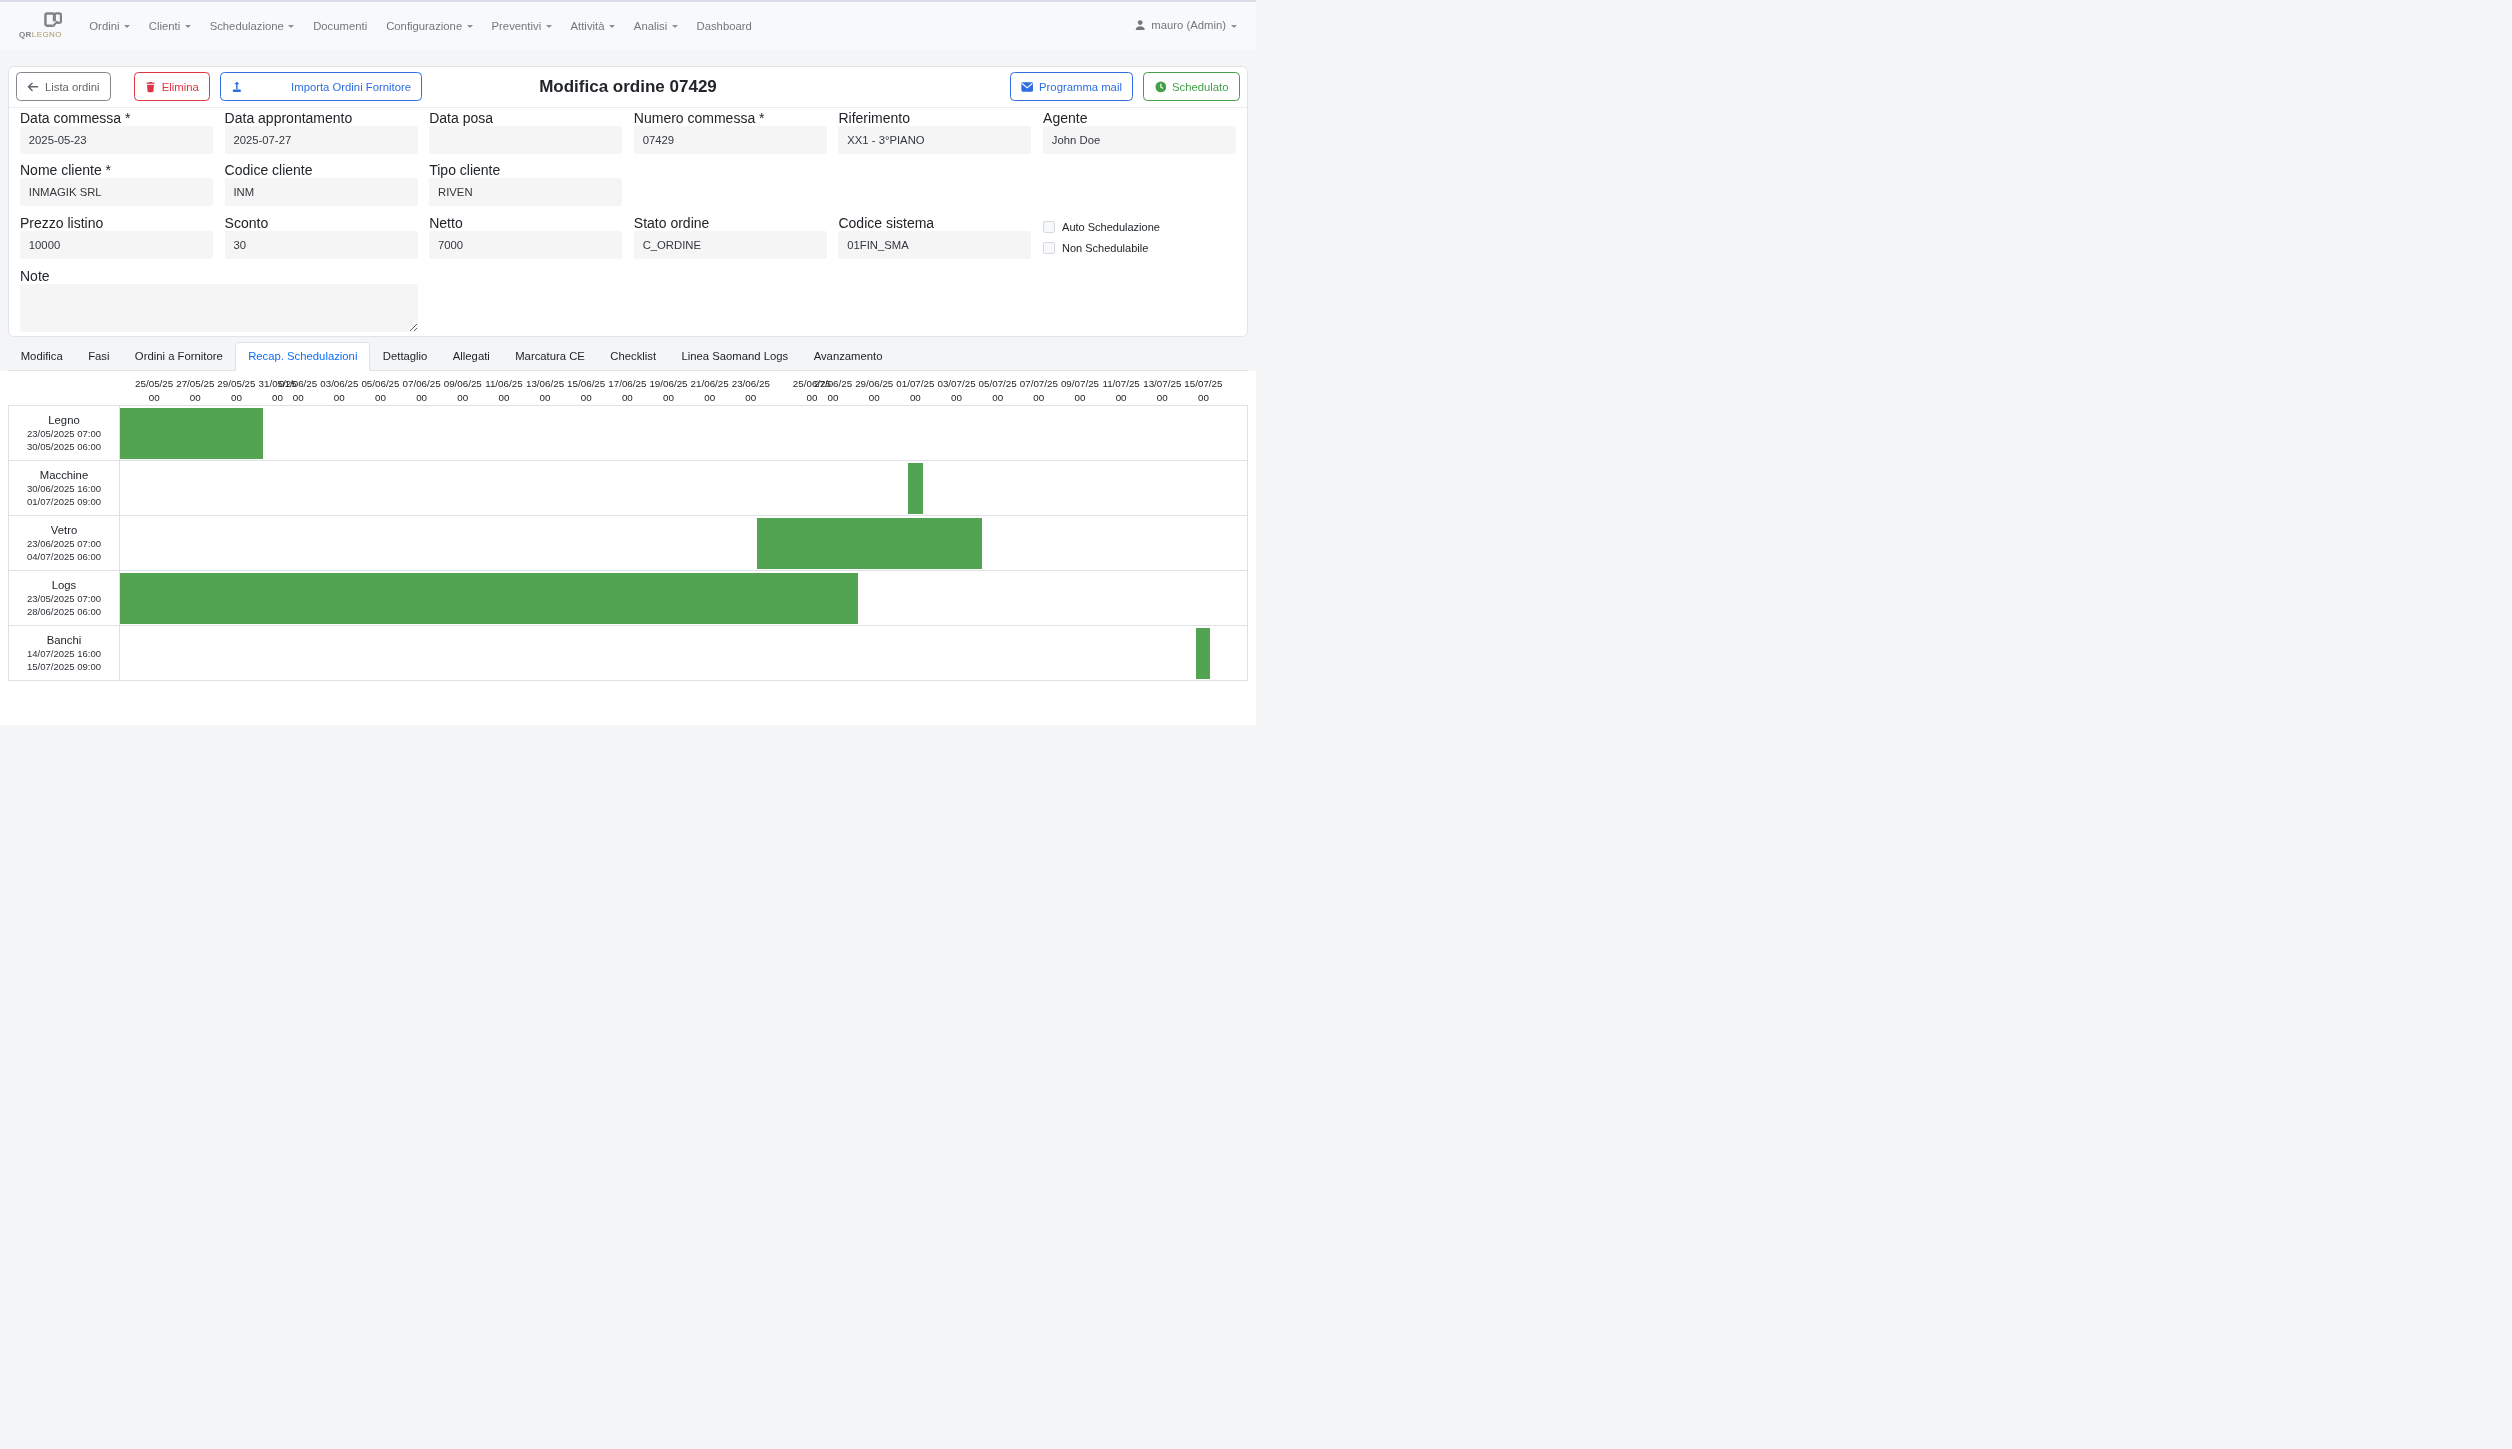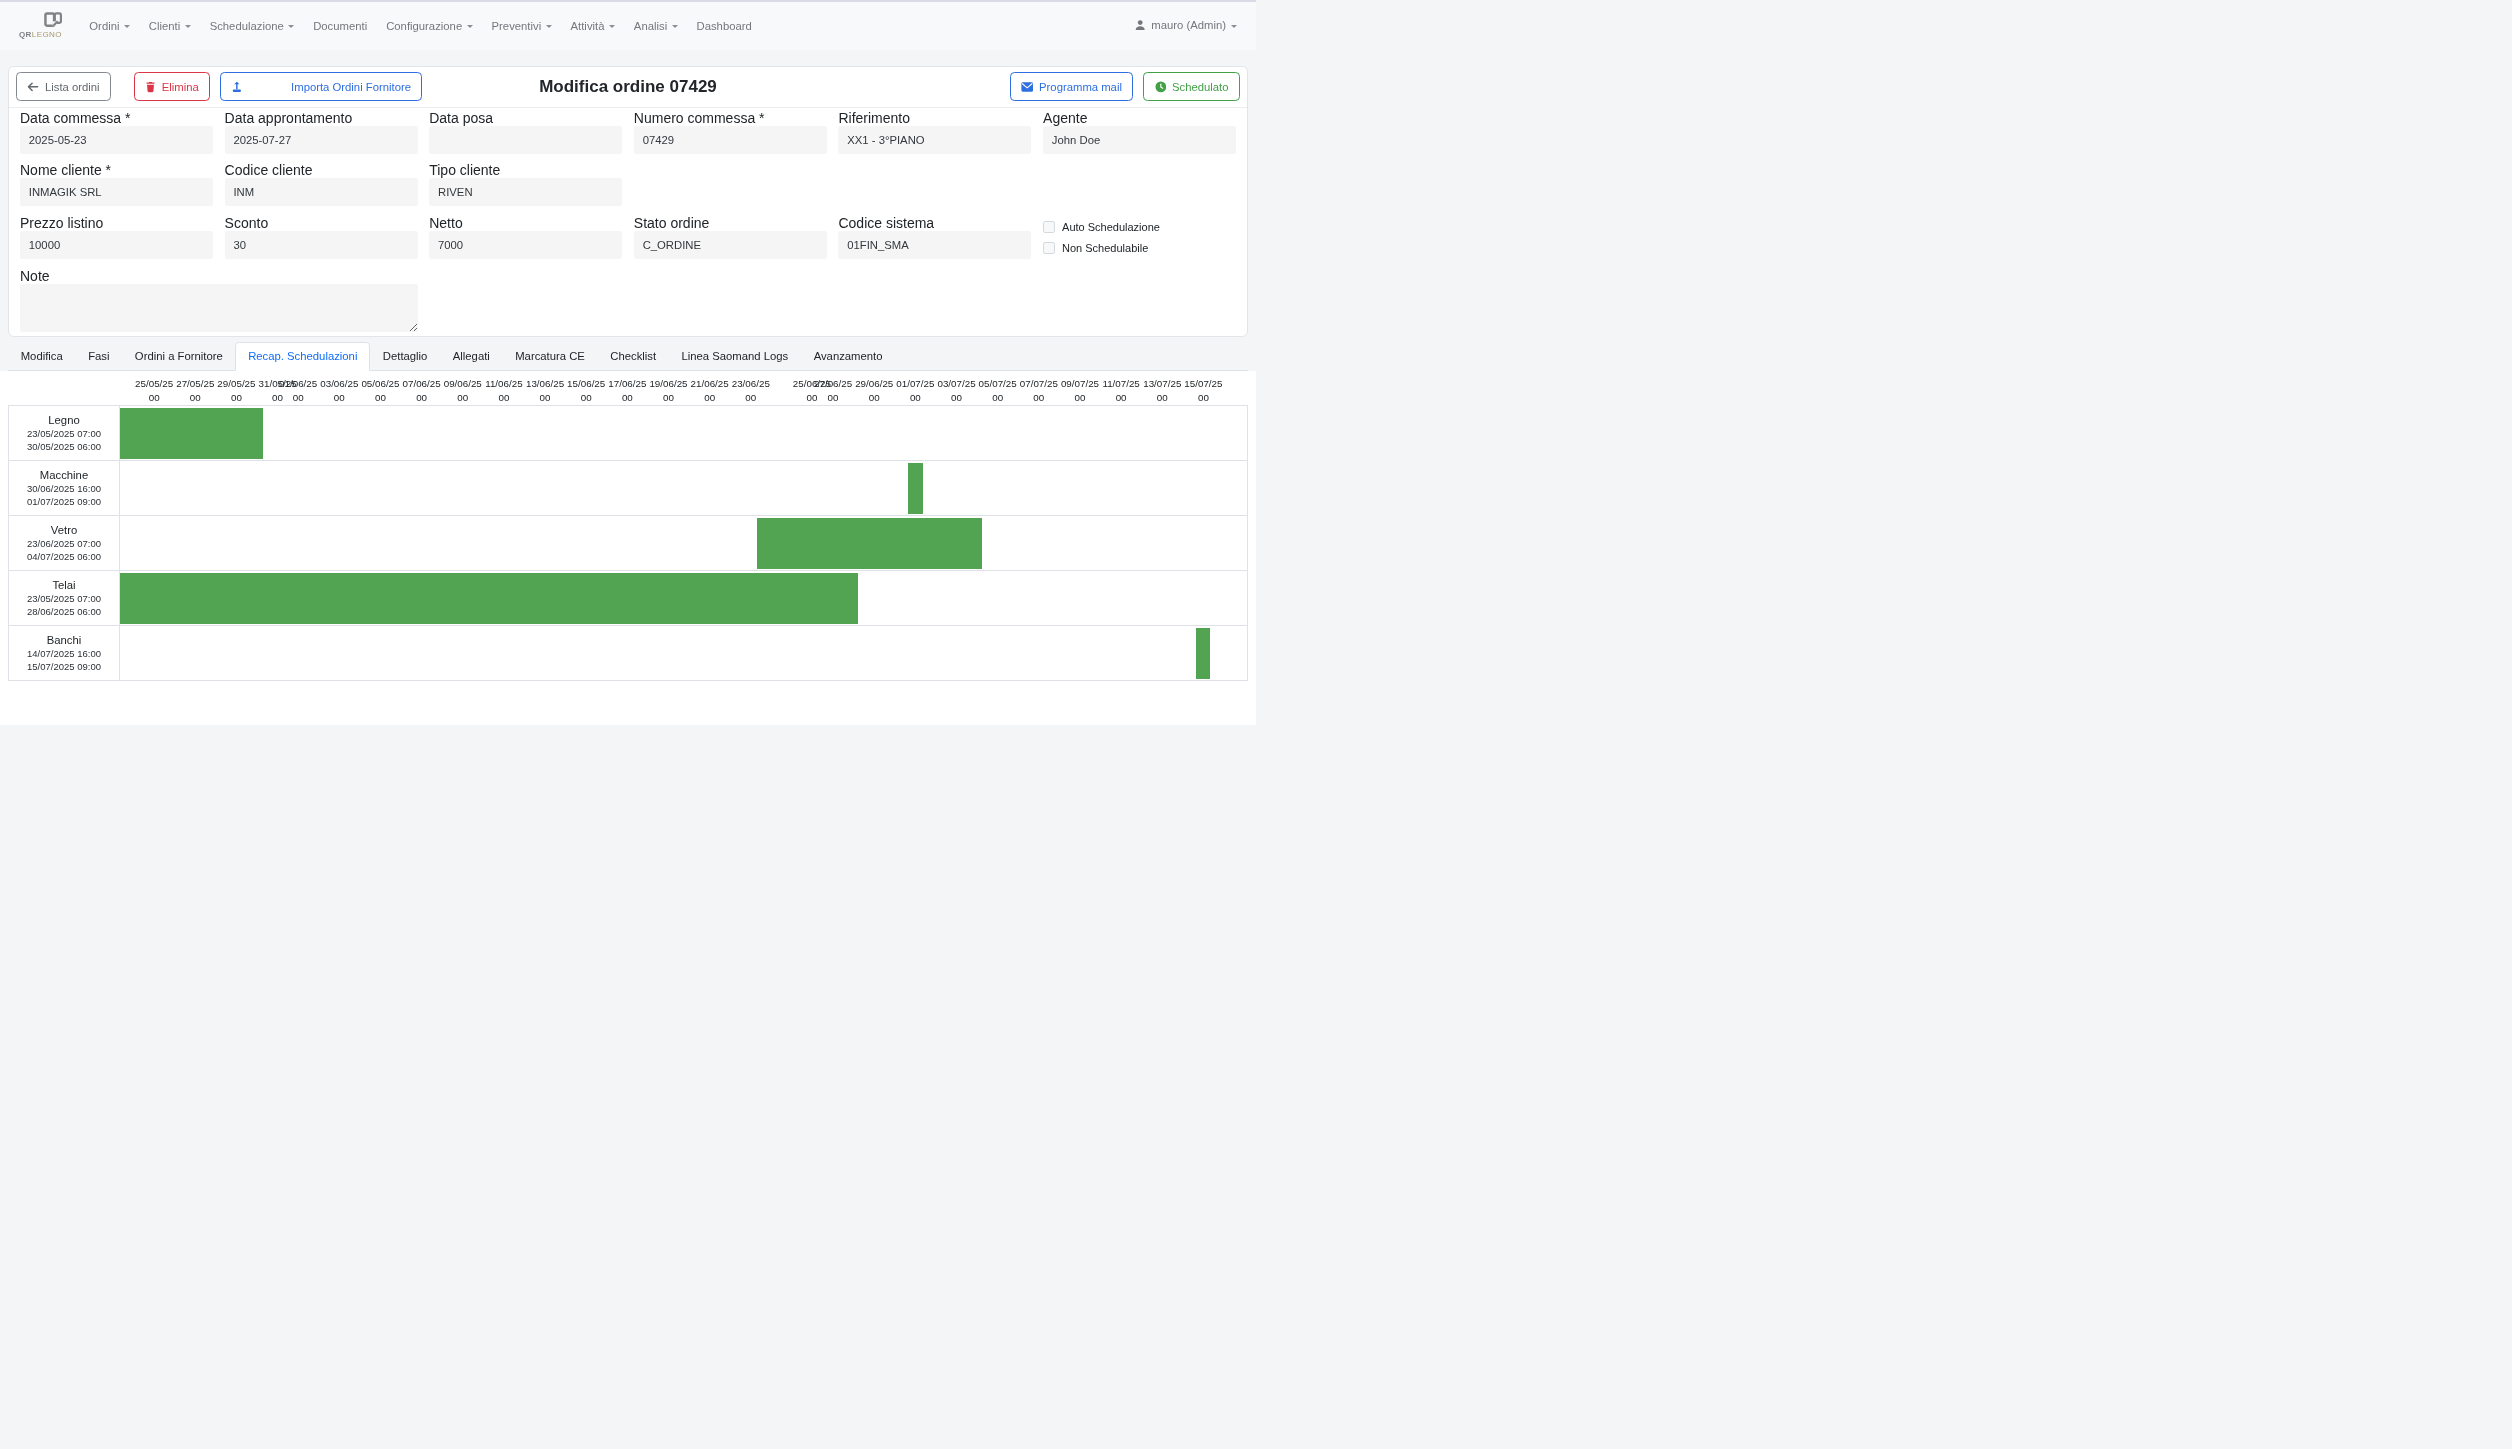--- a/index.html
+++ b/index.html
@@ -353,21 +353,21 @@
           <div class="g-name">Vetro</div>
           <div class="g-date">23/06/2025 07:00</div>
           <div class="g-date">04/07/2025 06:00</div>
         </div>
         <div class="g-track">
           <div class="g-bar" style="left: 56.492%; width: 19.9696%; background: rgb(82, 164, 82);"></div>
         </div>
       </div>
       <div class="g-row">
         <div class="g-label">
-          <div class="g-name">Telai</div>
+          <div class="g-name">Logs</div>
           <div class="g-date">23/05/2025 07:00</div>
           <div class="g-date">28/06/2025 06:00</div>
         </div>
         <div class="g-track">
           <div class="g-bar" style="left: 0%; width: 65.5277%; background: rgb(82, 164, 82);"></div>
         </div>
       </div>
       <div class="g-row">
         <div class="g-label">
           <div class="g-name">Banchi</div>

